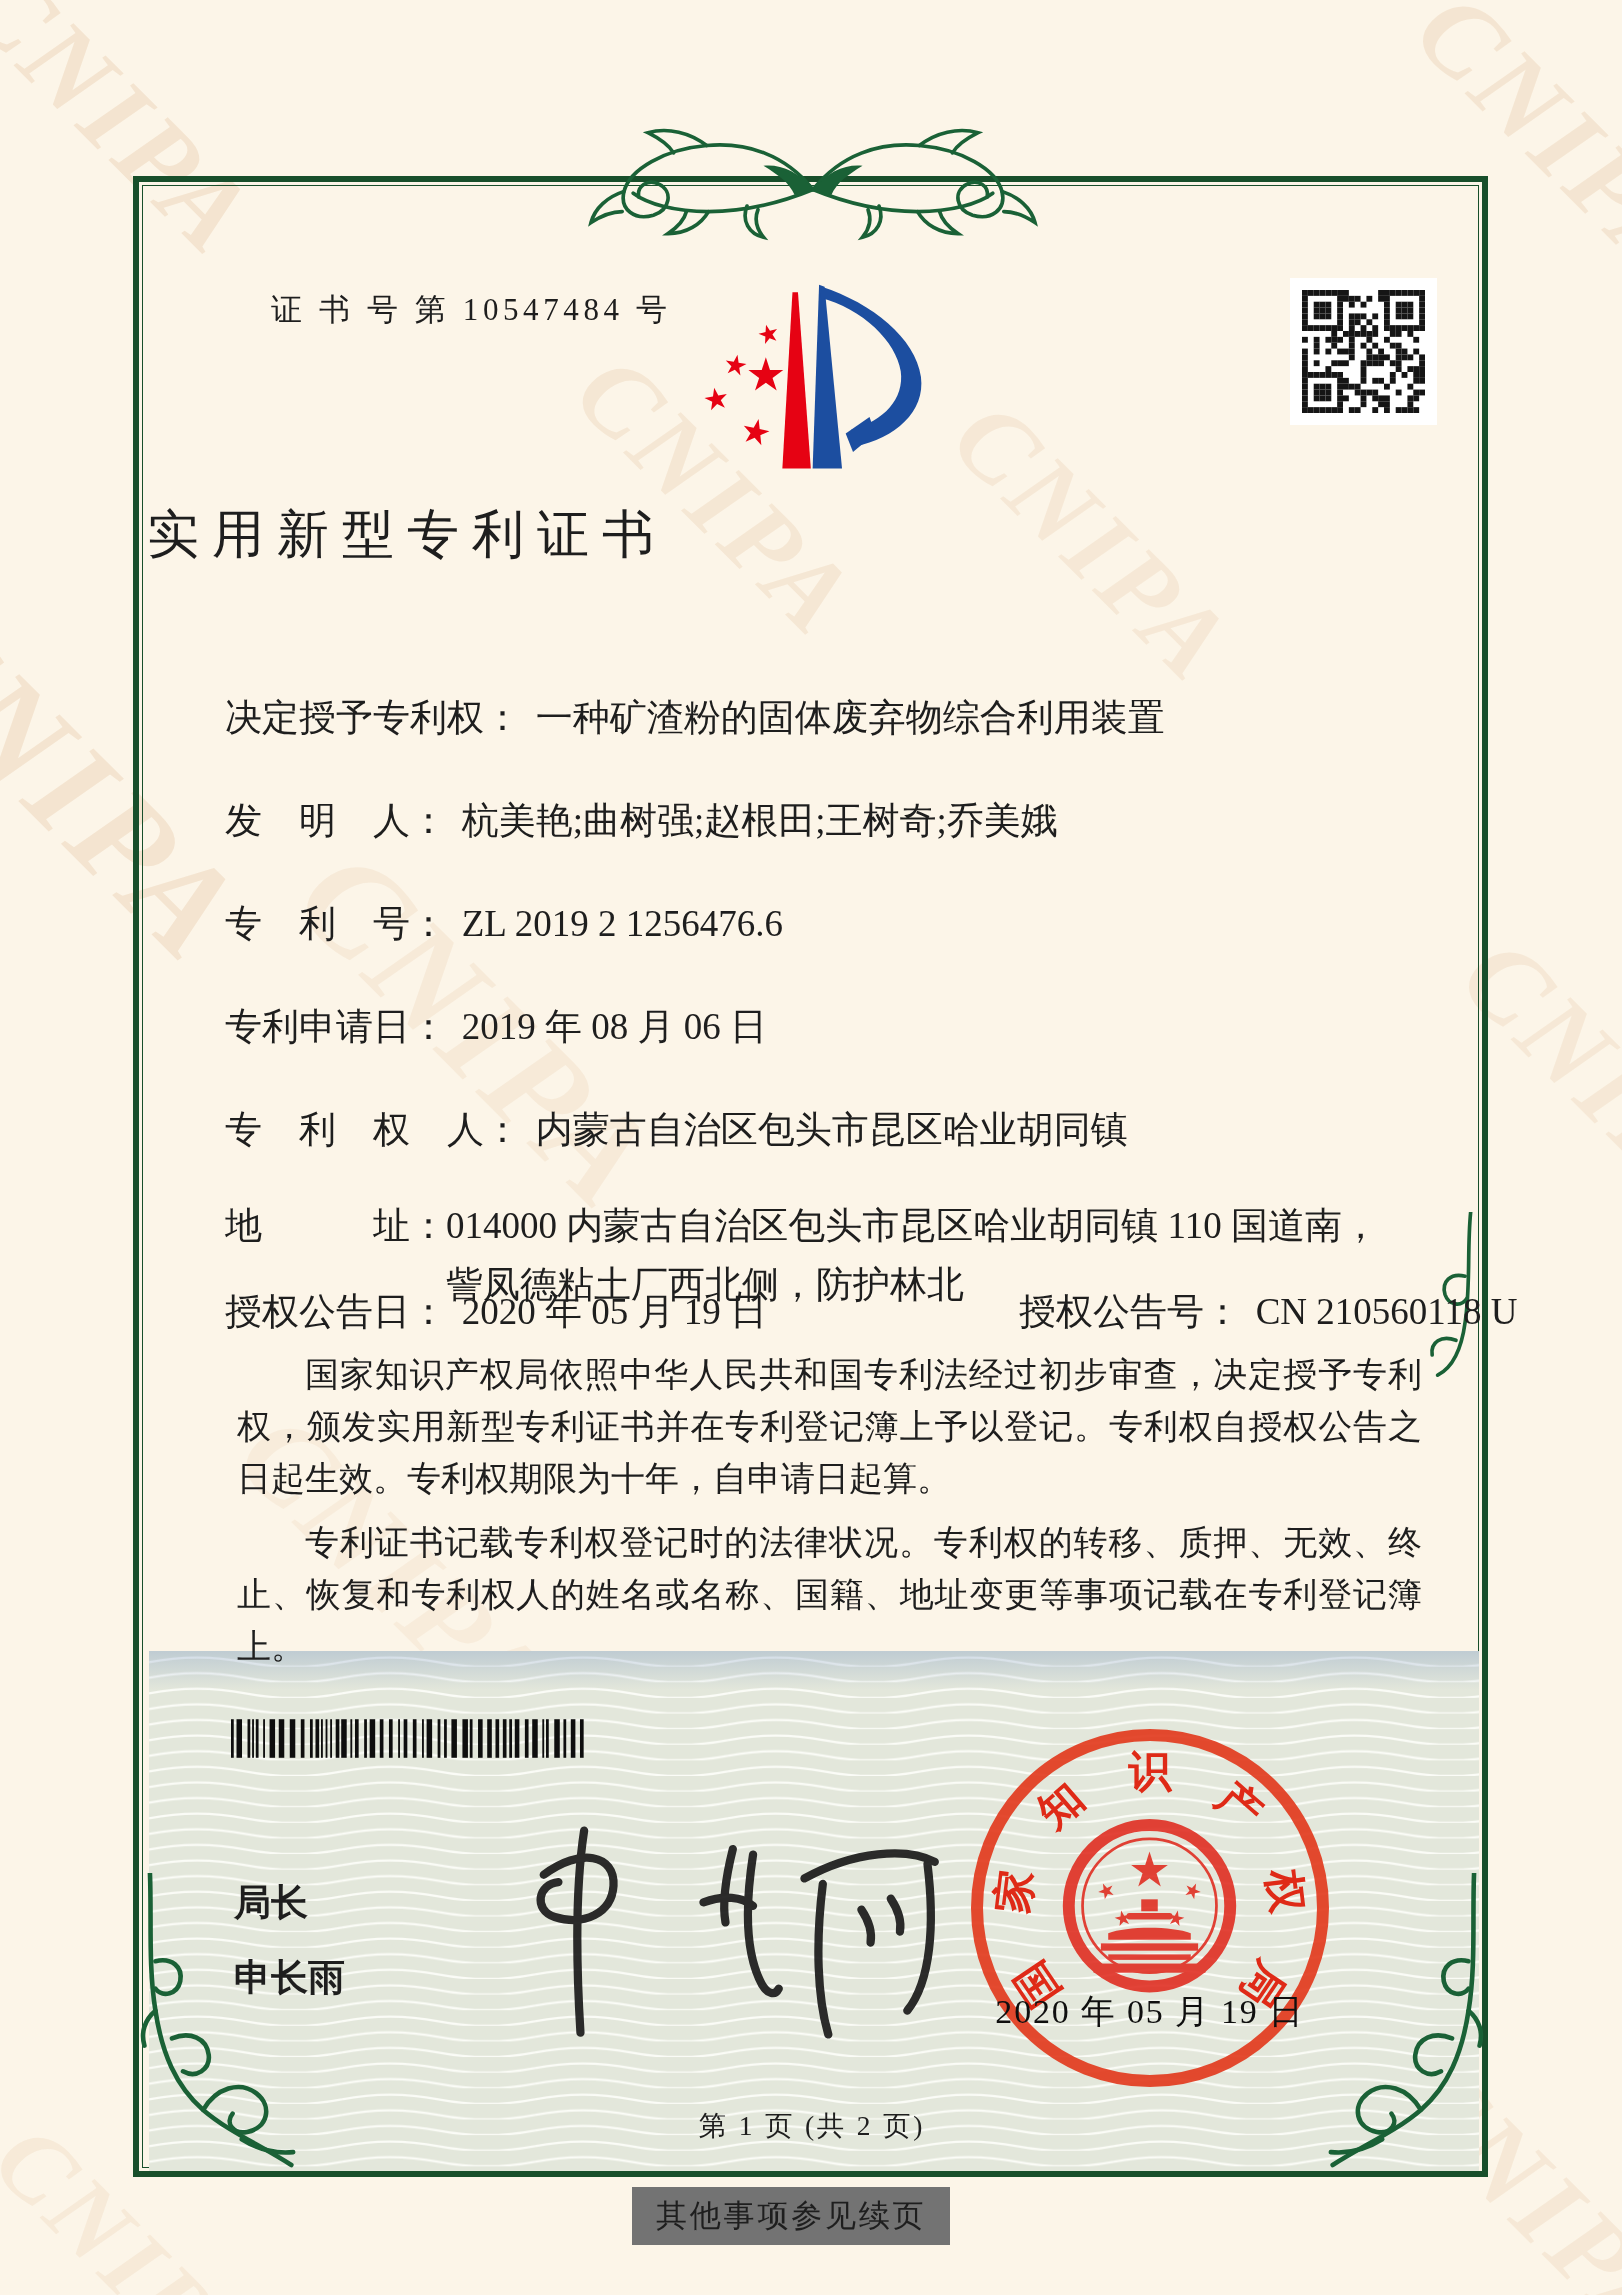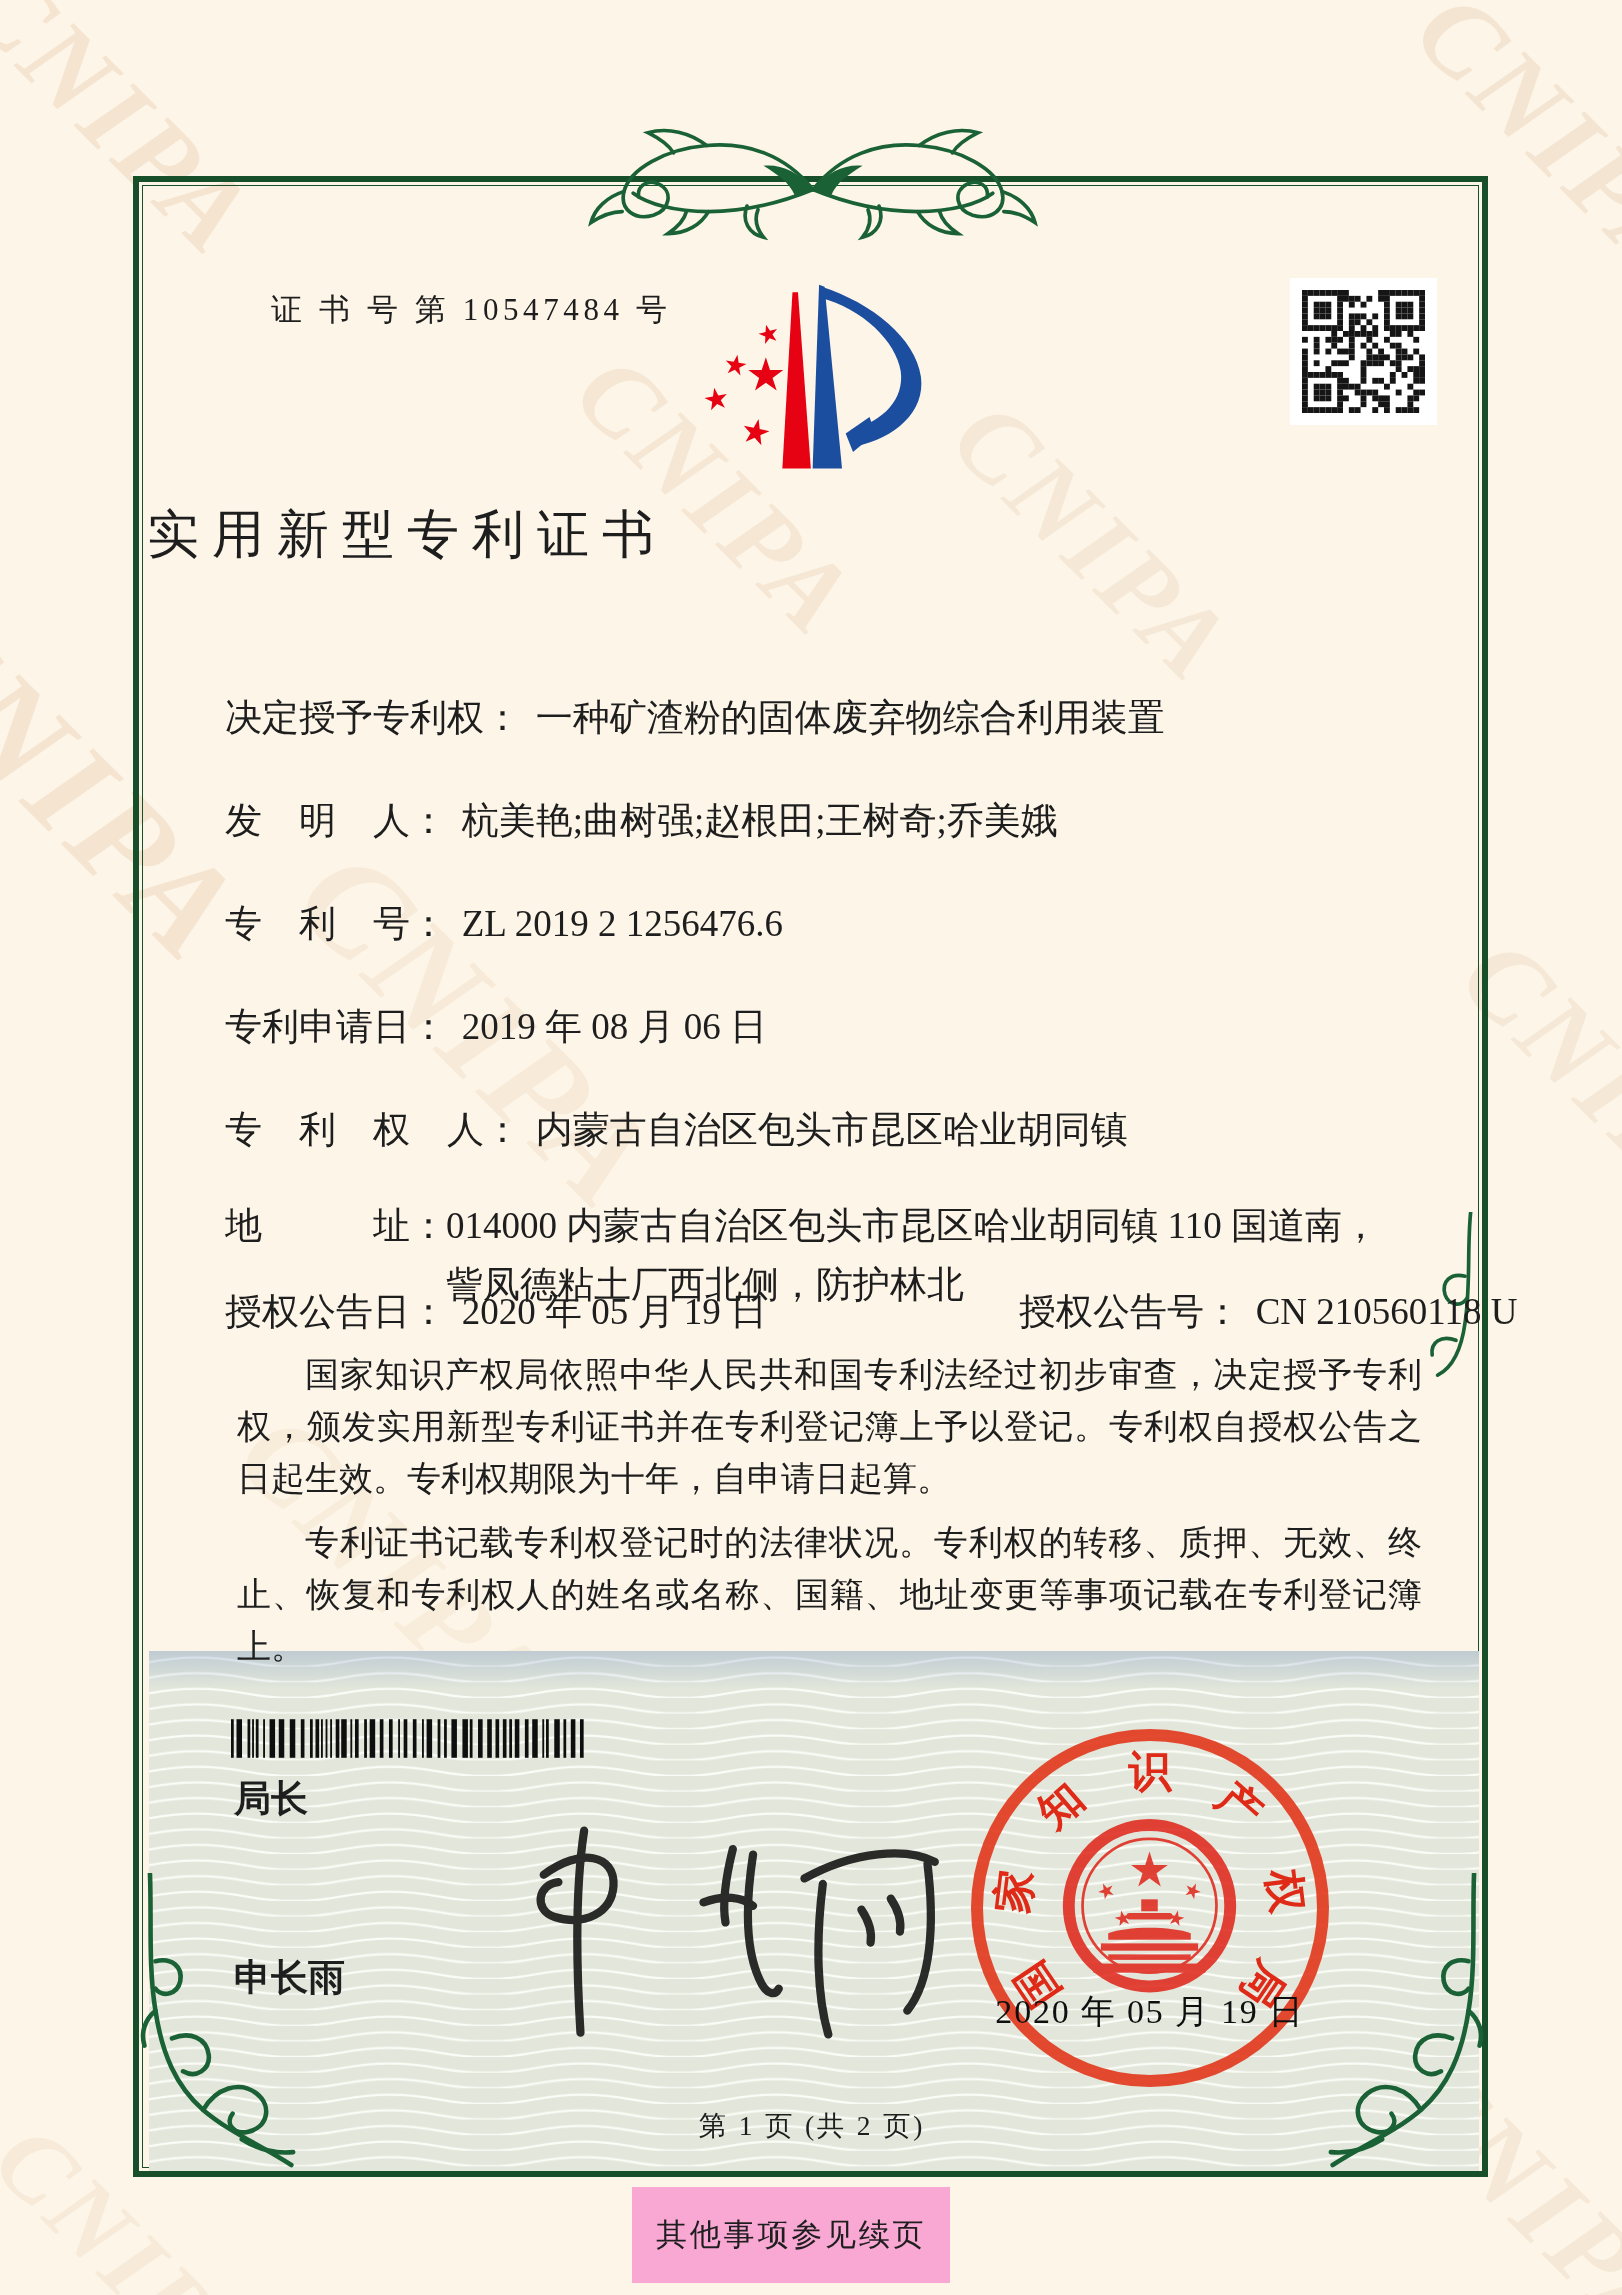--- a/index.html
+++ b/index.html
@@ -40,21 +40,21 @@
              border-radius:50%;box-sizing:border-box;opacity:.92;z-index:3;}
   .seal-chars{position:absolute;left:1150px;top:1908px;width:0;height:0;z-index:3;}
   .seal-chars .sc{position:absolute;left:0;top:0;font-size:43px;font-weight:bold;color:#df2a17;
                   transform:translate(-50%,-50%) rotate(var(--a)) translateY(-136px);}
   .emblem{position:absolute;left:1053px;top:1803px;opacity:.88;z-index:3;}
   .seal-date{position:absolute;left:1150px;top:1989px;transform:translateX(-50%);font-size:34px;
              letter-spacing:1.8px;color:#0f0f0f;white-space:nowrap;z-index:5;}
   
   .page-info{position:absolute;left:147px;top:2108px;width:1330px;text-align:center;font-size:27.5px;
              letter-spacing:2.8px;z-index:3;}
-  .note-box{position:absolute;left:632px;top:2187px;background:#f9a8d4;padding:27px 24px;font-size:31px;
+  .note-box{position:absolute;left:632px;top:2187px;background:#737373;padding:8px 24px;font-size:31px;
             letter-spacing:2.8px;z-index:3;}
   .flourish{position:absolute;z-index:2;}
 </style>
 </head>
 <body>
 
 <div class="page">
 
   <span class="wm" style="left:110px;top:110px;font-size:110px;opacity:.55">CNIPA</span>
   <span class="wm" style="left:716px;top:496px;font-size:106px;opacity:.45">CNIPA</span>
@@ -450,21 +450,21 @@
       <rect x="320" y="0" width="4" height="42"></rect>
       <rect x="328" y="0" width="6" height="42"></rect>
       <rect x="339" y="0" width="2" height="42"></rect>
       <rect x="343" y="0" width="3" height="42"></rect>
       <rect x="352" y="0" width="6" height="42"></rect>
       <rect x="362" y="0" width="3" height="42"></rect>
       <rect x="370" y="0" width="5" height="42"></rect>
       <rect x="380" y="0" width="4" height="42"></rect>
     </svg>
 
-  <div class="officer" style="top:1774px">局长</div>
+  <div class="officer" style="top:1878px">局长</div>
   <div class="officer" style="top:1953px">申长雨</div>
 
   <svg class="signature" width="459" height="239" viewBox="0 0 500 260">
     <g fill="none" stroke="#161616" stroke-width="9" stroke-linecap="round" opacity=".9">
       <path d="M96 18 C 88 70 86 140 92 238"></path>
       <path d="M52 66 C 92 36 130 44 128 78 C 126 108 96 122 64 112 C 40 104 46 76 68 74"></path>
       <path d="M258 38 C 250 70 246 96 250 118"></path>
       <path d="M226 96 C 248 88 268 90 280 100"></path>
       <path d="M280 44 C 272 96 270 150 290 186 C 296 196 304 198 308 190"></path>
       <path d="M336 70 C 390 40 448 36 478 52"></path>

